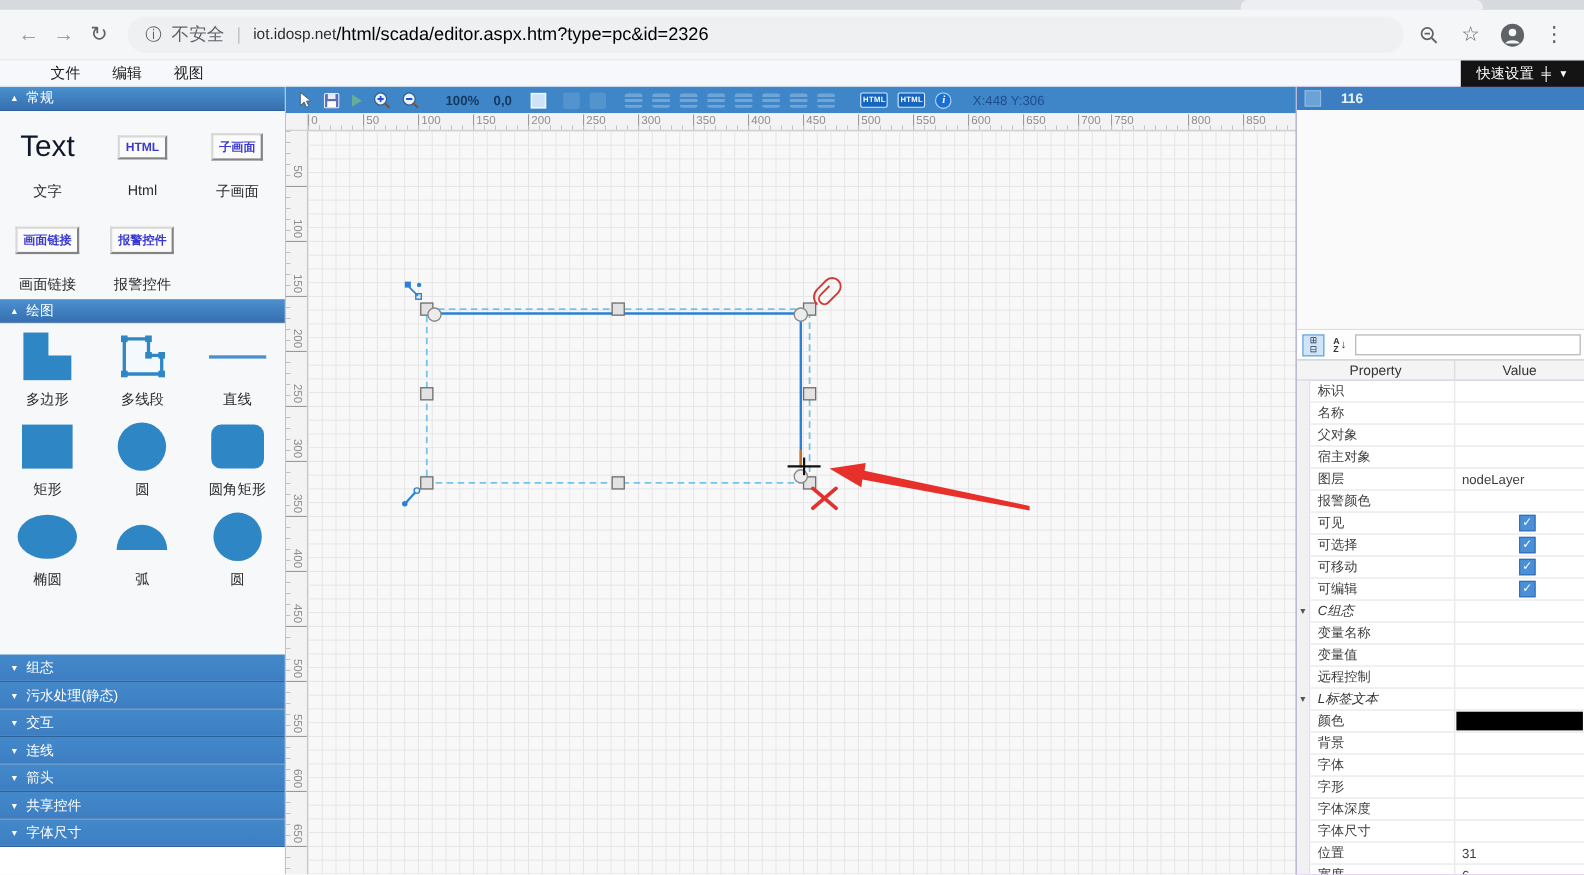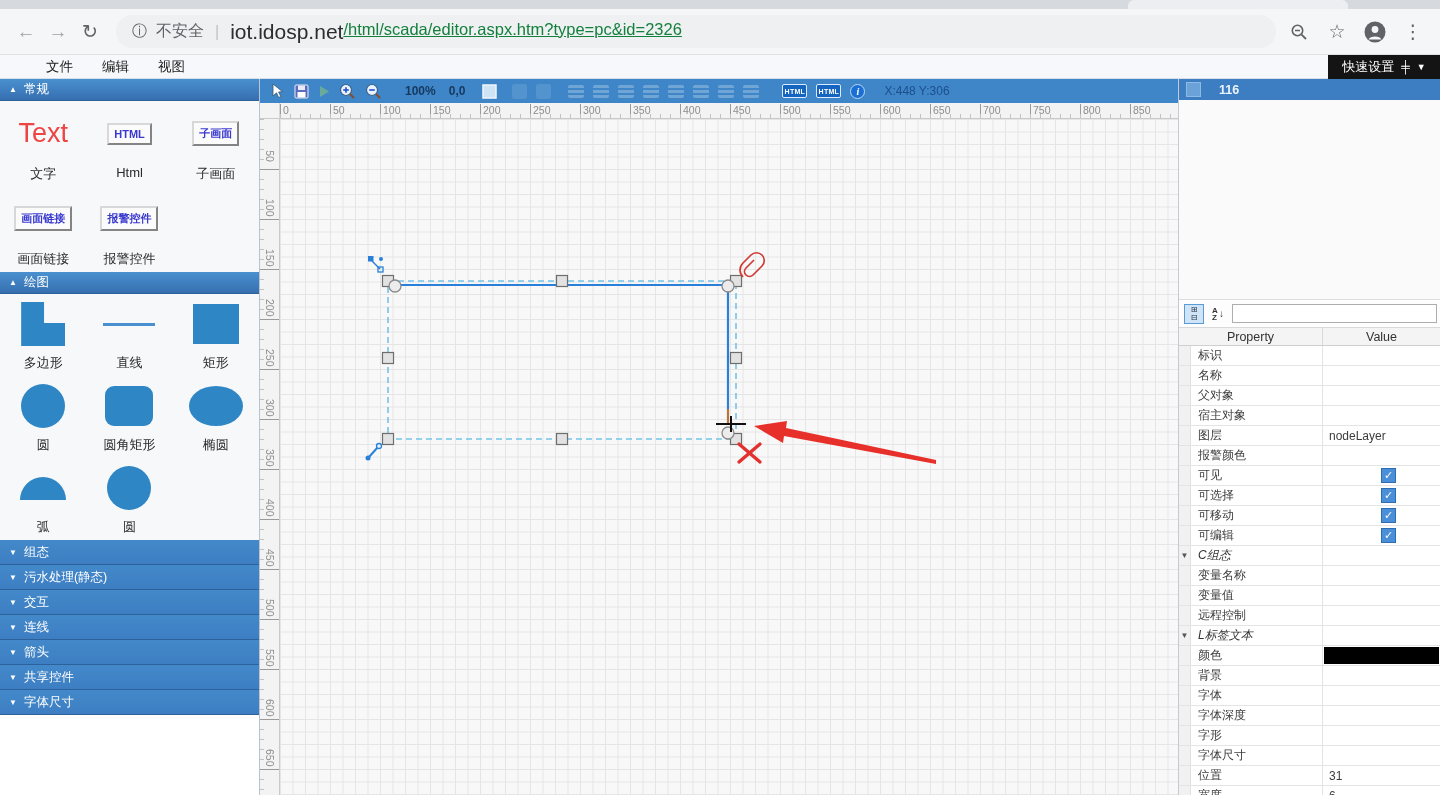--- a/index.html
+++ b/index.html
@@ -10,44 +10,44 @@
   
   .tabstrip { position:absolute; left:0; top:0; width:1440px; height:9px; background:#d6d9de; }
   .tab-hl { position:absolute; left:1128px; top:0; width:220px; height:9px; background:#eceef1; border-radius:6px 6px 0 0; }
   .chrome { position:absolute; left:0; top:9px; width:1440px; height:46px; background:#f5f6f7; border-bottom:1px solid #dfe1e5; display:flex; align-items:center; padding:0 10px; }
   .nav-btn { width:32px; height:32px; display:flex; align-items:center; justify-content:center; font-size:19px; color:#5f6368; border-radius:50%; flex:0 0 auto; }
   .nav-btn.dim { color:#9aa0a6; }
   .omnibox { flex:1 1 auto; height:33px; margin:0 10px; background:#eef0f2; border-radius:17px; display:flex; align-items:center; padding:0 16px; gap:9px; overflow:hidden; white-space:nowrap; }
   .omni-info { font-size:15px; color:#5f6368; }
   .omni-sec { font-size:16px; color:#5f6368; }
   .omni-div { color:#c0c3c7; font-size:16px; padding:0 2px; }
-  .omni-domain { font-size:21px; color:#2b2d30; }
-  .omni-path { font-size:16.5px; color:#15803d;text-decoration:underline; }
+  .omni-domain { font-size:14px; color:#2b2d30; }
+  .omni-path { font-size:16.5px; color:#000000; }
   .chrome-right { display:flex; align-items:center; gap:12px; flex:0 0 auto; padding-right:4px; }
   .c-icon { width:26px; height:26px; display:flex; align-items:center; justify-content:center; color:#5f6368; font-size:19px; }
 
   
   .menubar { position:absolute; left:0; top:55px; width:1440px; height:24px; background:#f6f8fb; border-bottom:1px solid #d5dee9; display:flex; align-items:center; }
   .menu-item { font-size:13.5px; color:#1c1c1c; margin-left:29px; cursor:default; }
   .quickset { position:absolute; right:0; top:0; height:24px; width:112px; background:#141414; color:#fff; display:flex; align-items:center; justify-content:center; gap:7px; font-size:13px; }
   .qs-fit { font-size:12px; color:#fff; }
   .qs-caret { font-size:9px; color:#fff; }
 
   
   .sidebar { position:absolute; left:0; top:79px; width:260px; height:716px; background:#fff; border-right:1px solid #b9c4d0; overflow:hidden; }
   .sec-head { height:22px; background:linear-gradient(#4a90cf,#366fb0); color:#fff; font-size:12.5px; display:flex; align-items:center; gap:7px; padding-left:9px; border-bottom:1px solid #2c619c; cursor:pointer; }
   .sec-head.tall { height:25px; background:linear-gradient(#4389ca,#3d7ec2); }
   .sec-tri { font-size:8px; }
   .gen-grid, .draw-grid { display:grid; grid-template-columns:repeat(3,1fr); background:#f7f8f9; }
   .gen-grid { height:171px; grid-template-rows:85px 85px; padding-top:1px; }
-  .draw-grid { height:246px; grid-template-rows:82px 82px 82px; }
+  .draw-grid { height:301px; grid-template-rows:82px 82px 82px; }
   .pal-cell { display:flex; flex-direction:column; align-items:center; justify-content:flex-end; padding-bottom:2px; cursor:pointer; }
   .pal-prev { flex:1; display:flex; align-items:center; justify-content:center; width:100%; }
   .pal-label { font-size:13px; color:#2a2a2a; height:20px; }
-  .text-sample { font-size:27px; color:#ef4444; }
+  .text-sample { font-size:27px; color:#0f172a; }
   .mini-btn { display:inline-block; padding:3px 5px; font-size:11px; font-weight:bold; color:#3939cf; background:#fbfbfb; border:2px outset #d8d8d8; white-space:nowrap; }
   .sh-polygon { width:44px; height:44px; background:#2e86c5; clip-path:polygon(0 0,52% 0,52% 48%,100% 48%,100% 100%,0 100%); }
   .sh-line { width:52px; height:3px; background:#4a90d0; }
   .sh-rect { width:46px; height:40px; background:#2e86c5; }
   .sh-circle { width:44px; height:44px; background:#2e86c5; border-radius:50%; }
   .sh-rrect { width:48px; height:40px; background:#2e86c5; border-radius:9px; }
   .sh-ellipse { width:54px; height:40px; background:#2e86c5; border-radius:50%; }
   .sh-arc { width:46px; height:23px; background:#2e86c5; border-radius:46px 46px 0 0; }
 
   
@@ -197,20 +197,36 @@
       <div class="sec-head">
         <span class="sec-tri">▲</span>
         <span>绘图</span>
       </div>
       <div class="draw-grid">
         <div class="pal-cell">
           <div class="pal-prev">
             <div class="sh-polygon"></div>
           </div>
           <div class="pal-label">多边形</div>
+        </div>
+        <div class="pal-cell">
+          <div class="pal-prev">
+            <svg width="48" height="46" viewBox="0 0 48 46">
+              <path d="M8,7 h22 v15 h12 v17 h-34 z" fill="#f3f9fd" stroke="#2e86c5" stroke-width="3"></path>
+              <g fill="#2e86c5">
+                <rect x="5" y="4" width="6" height="6"></rect>
+                <rect x="27" y="4" width="6" height="6"></rect>
+                <rect x="27" y="19" width="6" height="6"></rect>
+                <rect x="39" y="19" width="6" height="6"></rect>
+                <rect x="39" y="36" width="6" height="6"></rect>
+                <rect x="5" y="36" width="6" height="6"></rect>
+              </g>
+            </svg>
+          </div>
+          <div class="pal-label">多线段</div>
         </div>
         <div class="pal-cell">
           <div class="pal-prev">
             <div class="sh-line"></div>
           </div>
           <div class="pal-label">直线</div>
         </div>
         <div class="pal-cell">
           <div class="pal-prev">
             <div class="sh-rect"></div>
@@ -344,21 +360,21 @@
       <span class="hlbl" style="left: 250px;">250</span>
       <span class="hlbl" style="left: 300px;">300</span>
       <span class="hlbl" style="left: 350px;">350</span>
       <span class="hlbl" style="left: 400px;">400</span>
       <span class="hlbl" style="left: 450px;">450</span>
       <span class="hlbl" style="left: 500px;">500</span>
       <span class="hlbl" style="left: 550px;">550</span>
       <span class="hlbl" style="left: 600px;">600</span>
       <span class="hlbl" style="left: 650px;">650</span>
       <span class="hlbl" style="left: 700px;">700</span>
-      <span class="hlbl" style="left: 750px;">750</span>
+      <span class="hlbl" style="left: 730px;">750</span>
       <span class="hlbl" style="left: 800px;">800</span>
       <span class="hlbl" style="left: 850px;">850</span>
     </div>
   <div class="ruler-v" id="rulerV">
       <div class="vtick" style="top: 50px;"></div>
       <span class="vlbl" style="top: 26px;">50</span>
       <div class="vtick" style="top: 100px;"></div>
       <span class="vlbl" style="top: 76px;">100</span>
       <div class="vtick" style="top: 150px;"></div>
       <span class="vlbl" style="top: 126px;">150</span>
@@ -559,26 +575,26 @@
           <div class="pg-label">背景</div>
           <div class="pg-value"></div>
         </div>
         <div class="pg-row">
           <div class="pg-indent"></div>
           <div class="pg-label">字体</div>
           <div class="pg-value"></div>
         </div>
         <div class="pg-row">
           <div class="pg-indent"></div>
+          <div class="pg-label">字形</div>
+          <div class="pg-value"></div>
+        </div>
+        <div class="pg-row">
+          <div class="pg-indent"></div>
           <div class="pg-label">字体深度</div>
-          <div class="pg-value"></div>
-        </div>
-        <div class="pg-row">
-          <div class="pg-indent"></div>
-          <div class="pg-label">字形</div>
           <div class="pg-value"></div>
         </div>
         <div class="pg-row">
           <div class="pg-indent"></div>
           <div class="pg-label">字体尺寸</div>
           <div class="pg-value"></div>
         </div>
         <div class="pg-row">
           <div class="pg-indent"></div>
           <div class="pg-label">位置</div>

